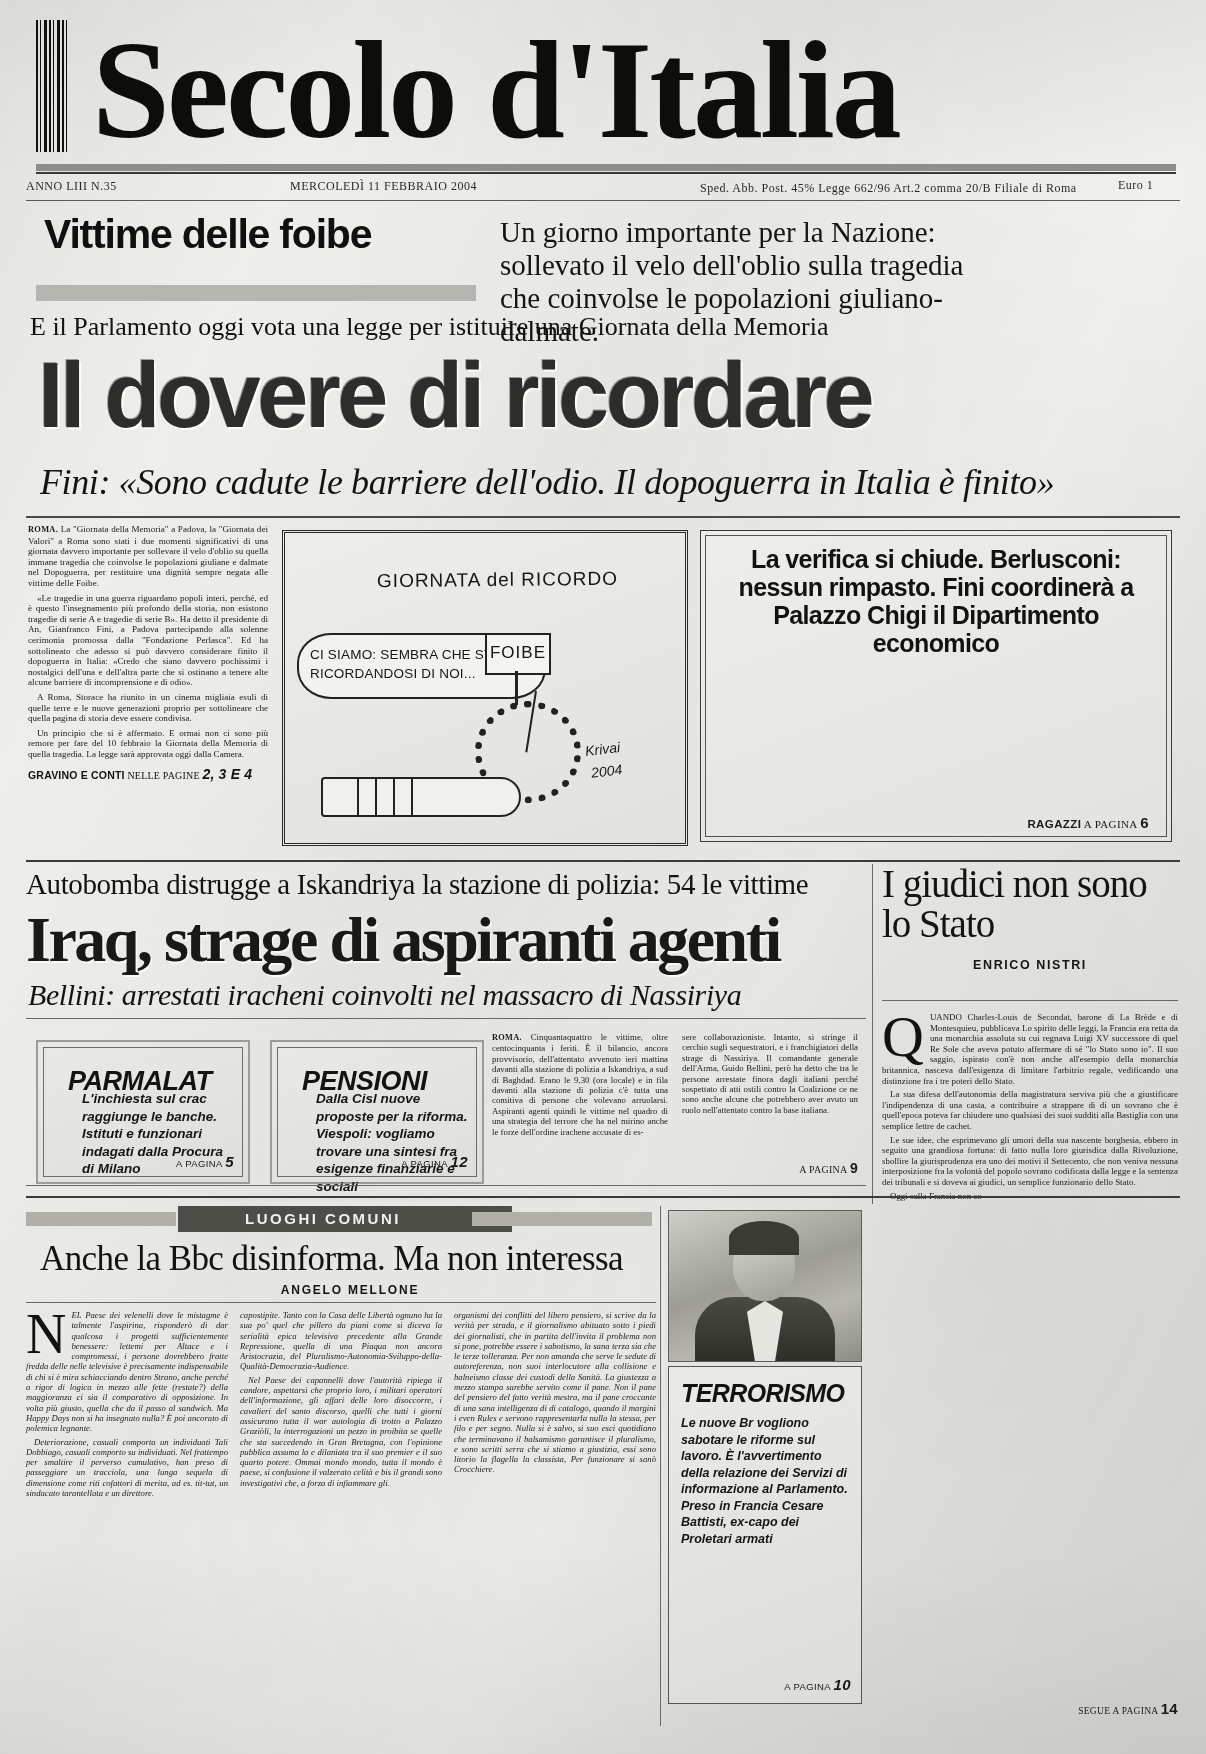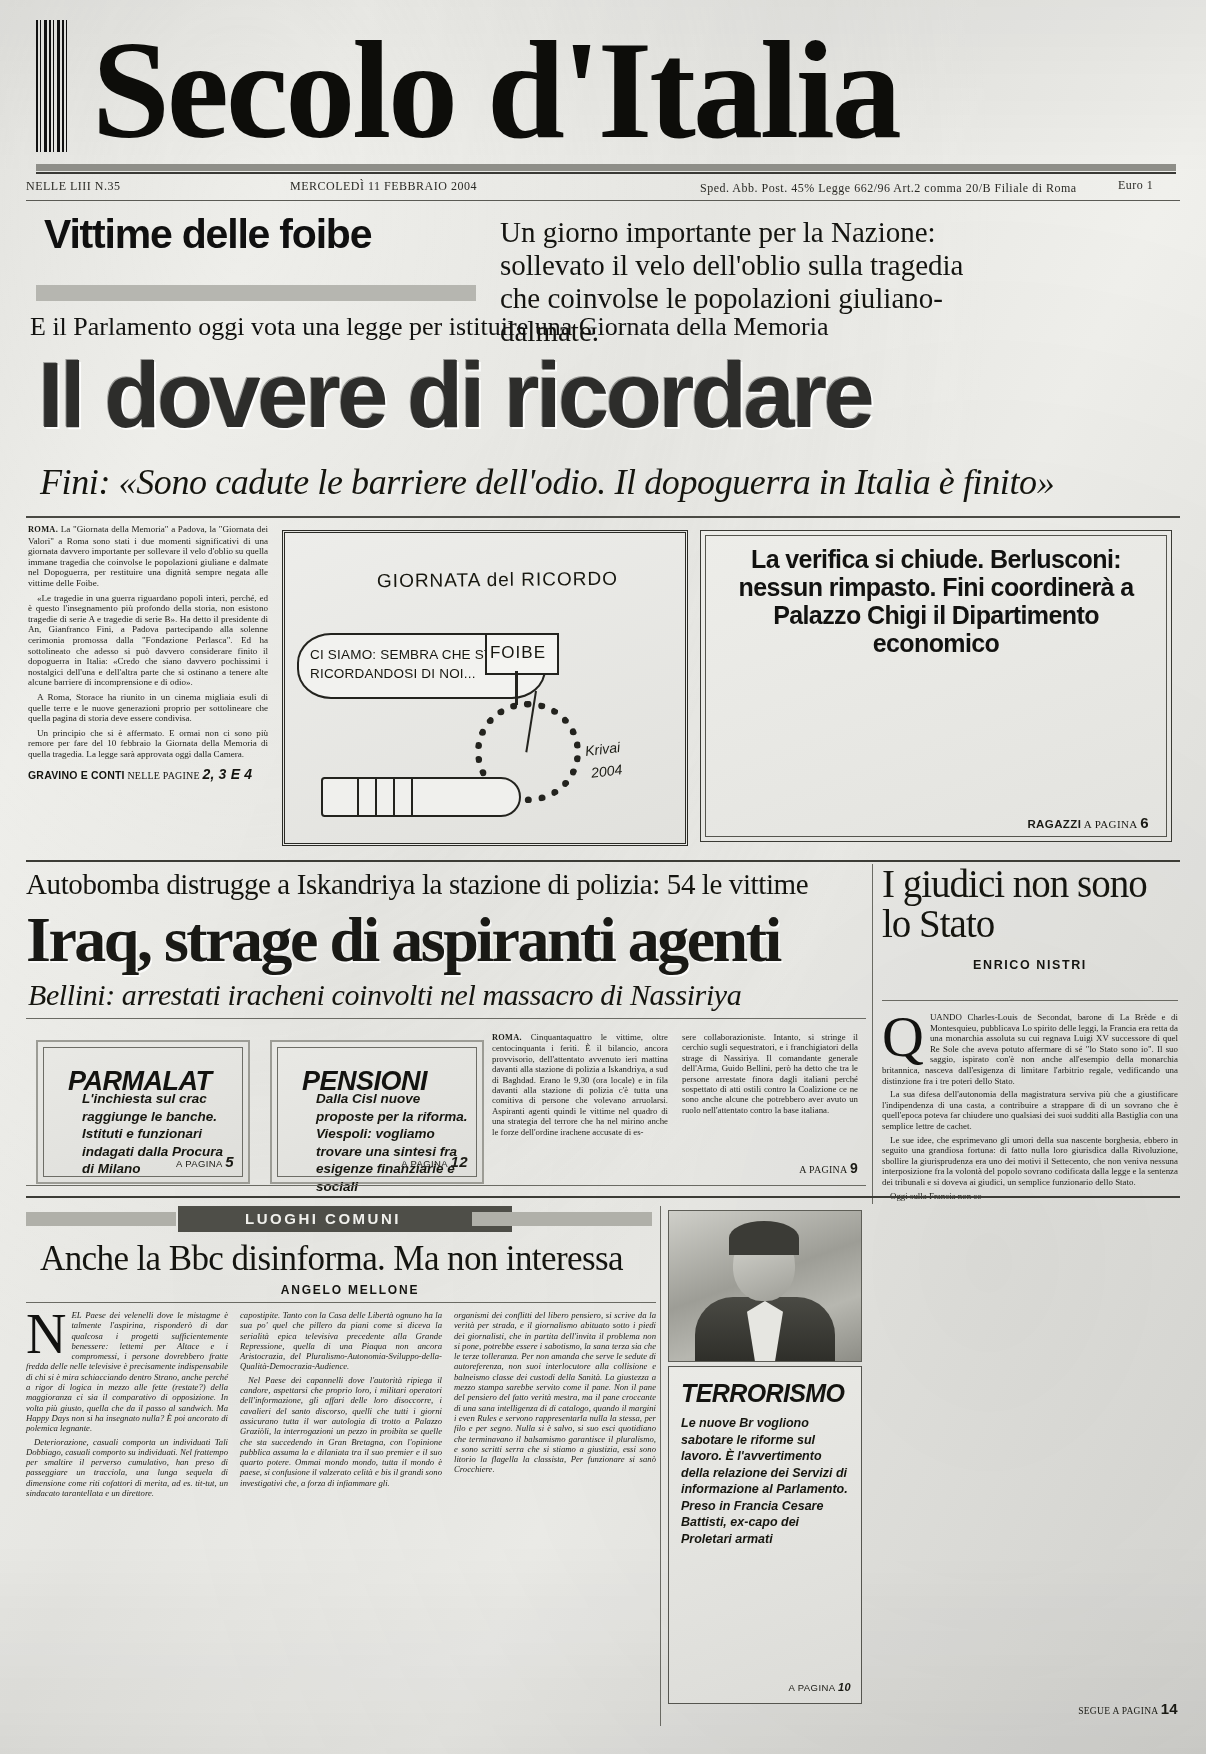--- a/index.html
+++ b/index.html
@@ -75,21 +75,21 @@
     border:3px double #2b2b26;background:linear-gradient(160deg,#ededea,#e1e1dd);}
   .cartoon .ctitle{position:absolute;left:92px;top:36px;font-family:"Liberation Sans",sans-serif;
     font-size:19px;letter-spacing:1px;color:#17170f;transform:rotate(-.6deg);}
   .bubble{position:absolute;left:12px;top:100px;width:245px;height:62px;
     border:2px solid #23231e;border-radius:34px/30px;background:#f2f2ef;}
   .bubble span{position:absolute;left:11px;top:10px;width:228px;
     font-family:"Liberation Sans",sans-serif;font-size:13.5px;line-height:19px;letter-spacing:.2px;color:#17170f;}
   .btail{position:absolute;left:250px;top:158px;width:2px;height:62px;background:#23231e;
     transform:rotate(9deg);transform-origin:top;}
   .sign{position:absolute;left:200px;top:100px;width:62px;height:38px;border:2px solid #23231e;
-    background:#f4f4f1;padding-left:8px;}
+    background:#f4f4f1;}
   .sign span{position:absolute;left:0;top:8px;width:62px;text-align:center;
     font-family:"Liberation Sans",sans-serif;font-size:17px;letter-spacing:1px;color:#16160f;}
   .post{position:absolute;left:230px;top:138px;width:3px;height:34px;background:#23231e;}
   .wreath{position:absolute;left:190px;top:168px;width:92px;height:88px;border:7px dotted #23231e;
     border-radius:50%;}
   .bomb{position:absolute;left:36px;top:244px;width:196px;height:36px;
     border:2px solid #23231e;border-radius:4px 22px 22px 4px;background:#f0f0ed;}
   .bomb i{position:absolute;top:0;bottom:0;width:2px;background:#23231e;}
   .artsign{position:absolute;left:300px;top:208px;font-family:"Liberation Sans",sans-serif;
     font-size:14px;font-style:italic;color:#1b1b14;transform:rotate(-7deg);}
@@ -200,38 +200,38 @@
   .terrbox{position:absolute;left:668px;top:1366px;width:192px;height:336px;
     border:1px solid #55554f;background:linear-gradient(160deg,#eaeae6,#dcdcd8);}
   .terrbox h3{margin:0;position:absolute;left:12px;top:12px;
     font-family:"Liberation Sans",sans-serif;font-weight:700;font-style:italic;font-size:25px;
     letter-spacing:-.6px;color:#131310;}
   .terrbox .txt{position:absolute;left:12px;top:48px;right:10px;
     font-family:"Liberation Sans",sans-serif;font-weight:700;font-style:italic;
     font-size:12.5px;line-height:16.5px;color:#16160f;}
   .terrbox .ref{position:absolute;right:10px;bottom:10px;
     font-family:"Liberation Sans",sans-serif;font-size:9.5px;letter-spacing:.4px;color:#1a1a14;}
-  .terrbox .ref b{font-size:11px;font-style:italic;text-align:right;}
+  .terrbox .ref b{font-size:15px;font-style:italic;text-align:right;}
   .vrule-bot{position:absolute;left:660px;top:1206px;width:1px;height:520px;background:#6a6a63;}
 </style>
 </head>
 <body>
 
 <div class="page">
 <div class="ink">
 
   <div class="masthead">
     <div class="barcode"></div>
     <div class="nameplate">Secolo d'Italia</div>
     <div class="mast-rule"></div>
     <div class="mast-rule2"></div>
   </div>
 
   <div class="dateline">
-    <span class="dl-anno">NELLE LIII N.35</span>
+    <span class="dl-anno">ANNO LIII N.35</span>
     <span class="dl-date">MERCOLEDÌ 11 FEBBRAIO 2004</span>
     <span class="dl-spedi">Sped. Abb. Post. 45% Legge 662/96 Art.2 comma 20/B Filiale di Roma</span>
     <span class="dl-euro">Euro 1</span>
   </div>
   <div class="dateline-rule"></div>
 
   <div class="kicker">Vittime delle foibe</div>
   <div class="kicker-bar"></div>
   <div class="standfirst">Un giorno importante per la Nazione: sollevato il velo dell'oblio sulla tragedia che coinvolse le popolazioni giuliano-dalmate.</div>
   <div class="subline">E il Parlamento oggi vota una legge per istituire una Giornata della Memoria</div>

